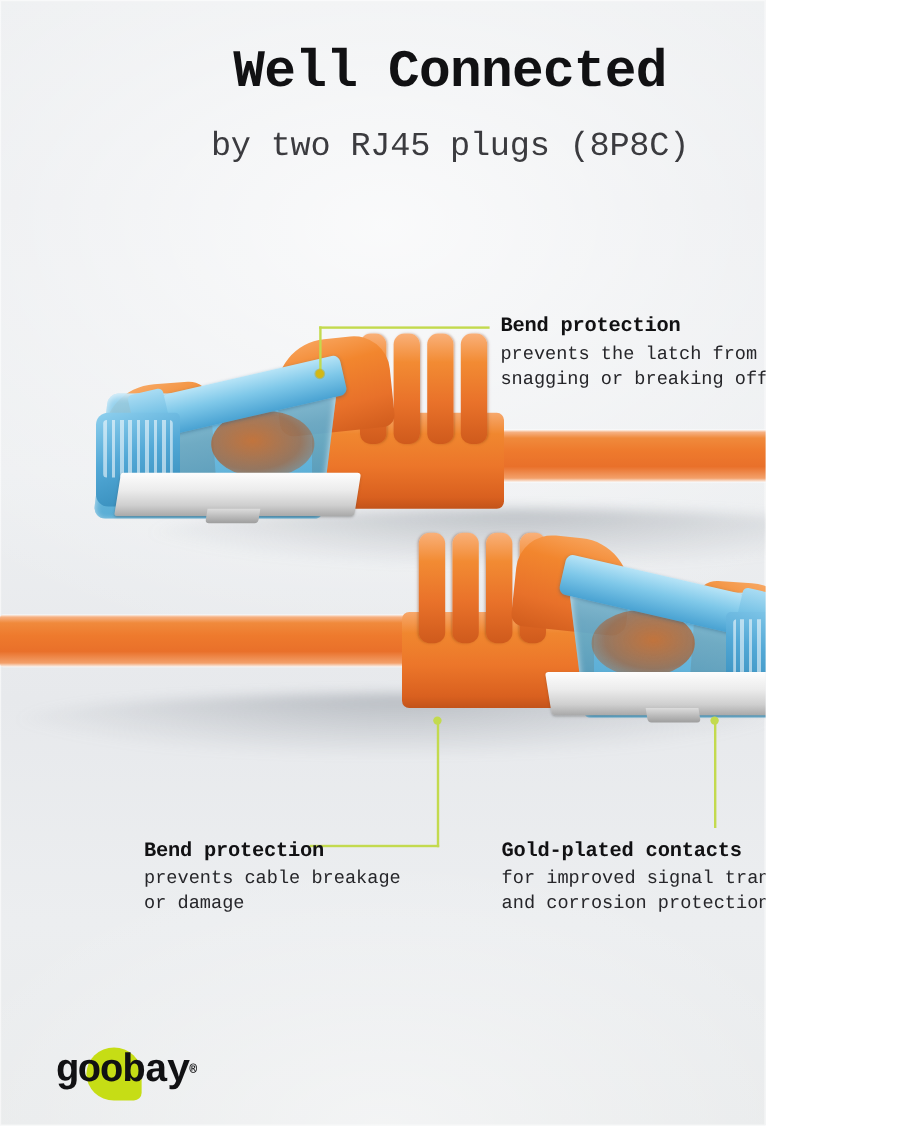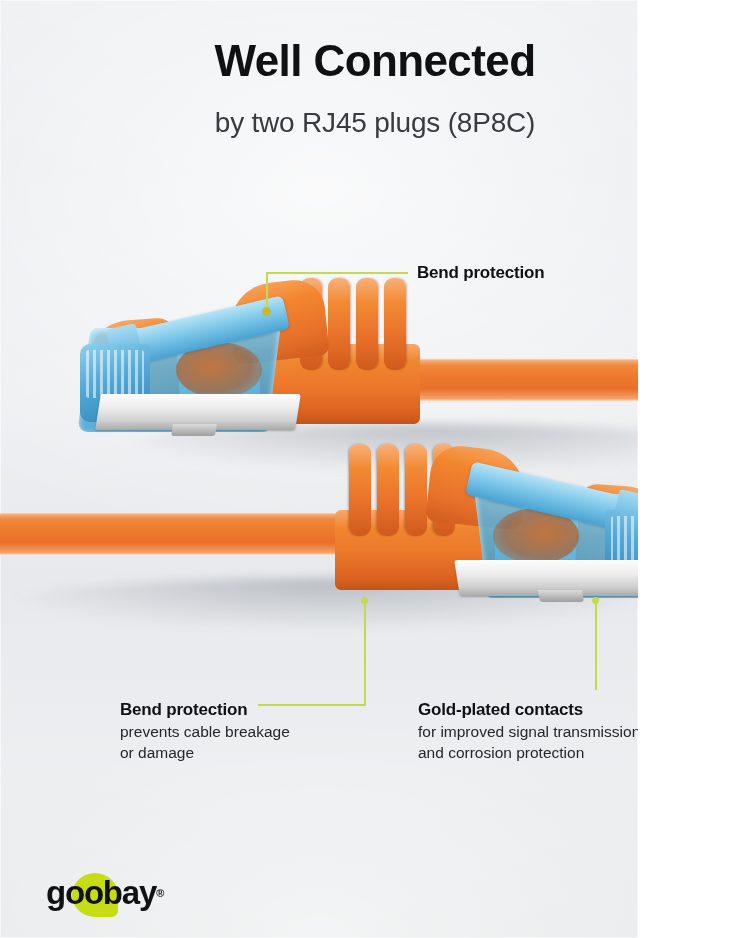--- a/index.html
+++ b/index.html
@@ -5,21 +5,21 @@
   html, body {
     margin: 0;
     padding: 0;
     background: #ffffff;
   }
   .infographic {
     position: relative;
     width: 638px;
     height: 938px;
     overflow: hidden;
-    font-family: Liberation Sans, sans-serif;
+    font-family: Liberation Mono, monospace;
     background:
       linear-gradient(180deg, #eceef0 0%, #e9ebee 18%, #edeff1 42%, #e7e9ec 62%, #eceef0 82%, #e9ebec 100%);
   }
   
   .bg-sheen {
     position: absolute;
     inset: 0;
     background:
       radial-gradient(120% 55% at 50% 20%, rgba(255,255,255,0.75) 0%, rgba(255,255,255,0.0) 70%),
       radial-gradient(100% 40% at 50% 100%, rgba(255,255,255,0.45) 0%, rgba(255,255,255,0) 60%);
@@ -400,20 +400,22 @@
 
   <div class="leader leader-bend-v"></div>
   <div class="leader leader-bend-h"></div>
   <div class="leader-dot green leader-bend-dot"></div>
 
   <div class="leader leader-gold-v"></div>
   <div class="leader-dot green leader-gold-dot"></div>
 
   <div class="callout callout-latch">
     <p class="callout-title">Bend protection</p>
+    <p class="callout-body">prevents the latch from
+snagging or breaking off</p>
   </div>
 
   <div class="callout callout-bend">
     <p class="callout-title">Bend protection</p>
     <p class="callout-body">prevents cable breakage
 or damage</p>
   </div>
 
   <div class="callout callout-gold">
     <p class="callout-title">Gold-plated contacts</p>

